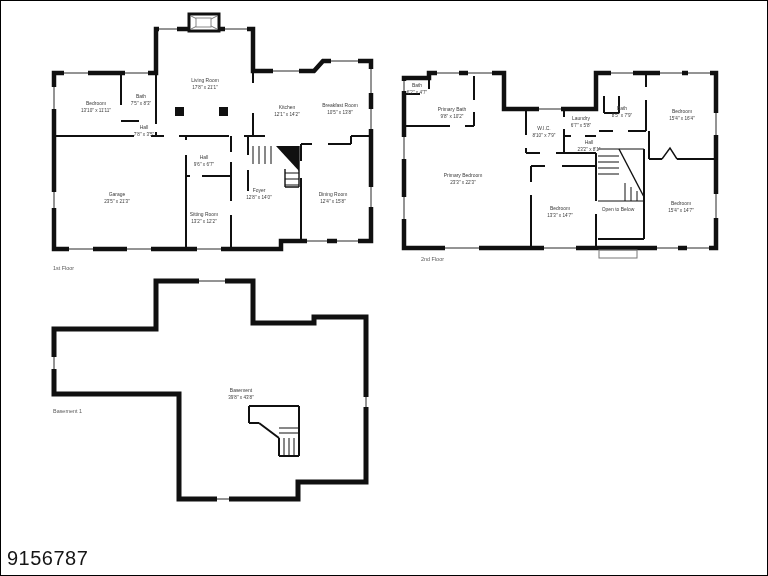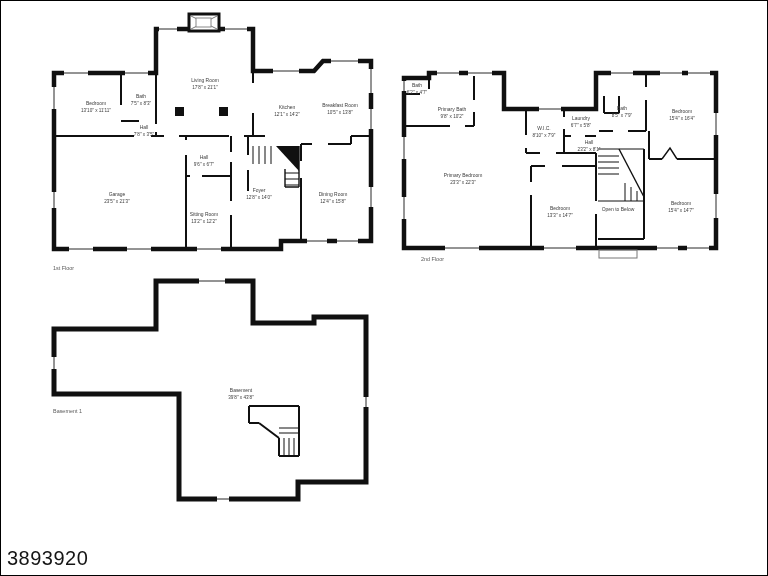--- a/index.html
+++ b/index.html
@@ -289,15 +289,15 @@
     <div class="dm">15'4" x 14'7"</div>
   </div>
   <div class="floor-label" style="left:420px;top:255px">2nd Floor</div>
 
   <div class="room-label" style="left:240px;top:393px">
     <div class="nm">Basement</div>
     <div class="dm">39'8" x 43'8"</div>
   </div>
   <div class="floor-label" style="left:52px;top:407px">Basement 1</div>
 
-  <div class="watermark">3893920</div>
+  <div class="watermark">9156787</div>
 
 </div>
 
 </body></html>

